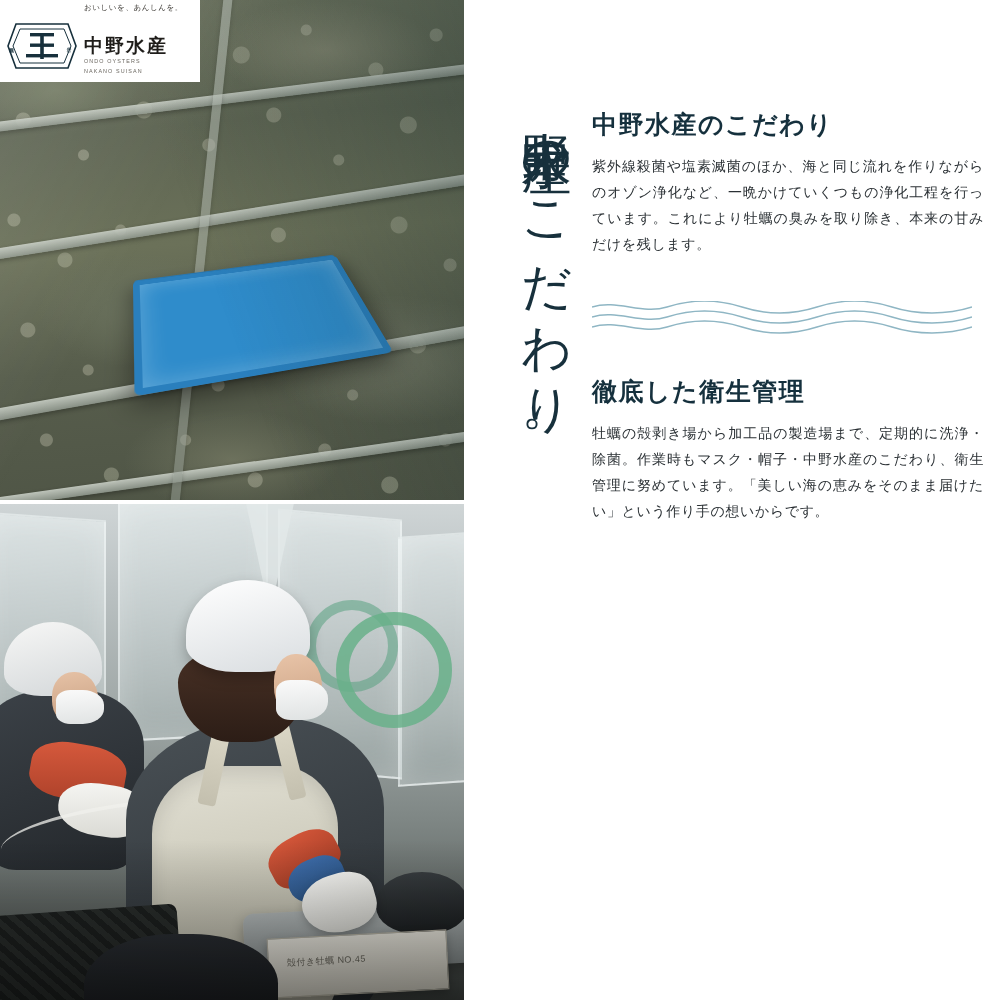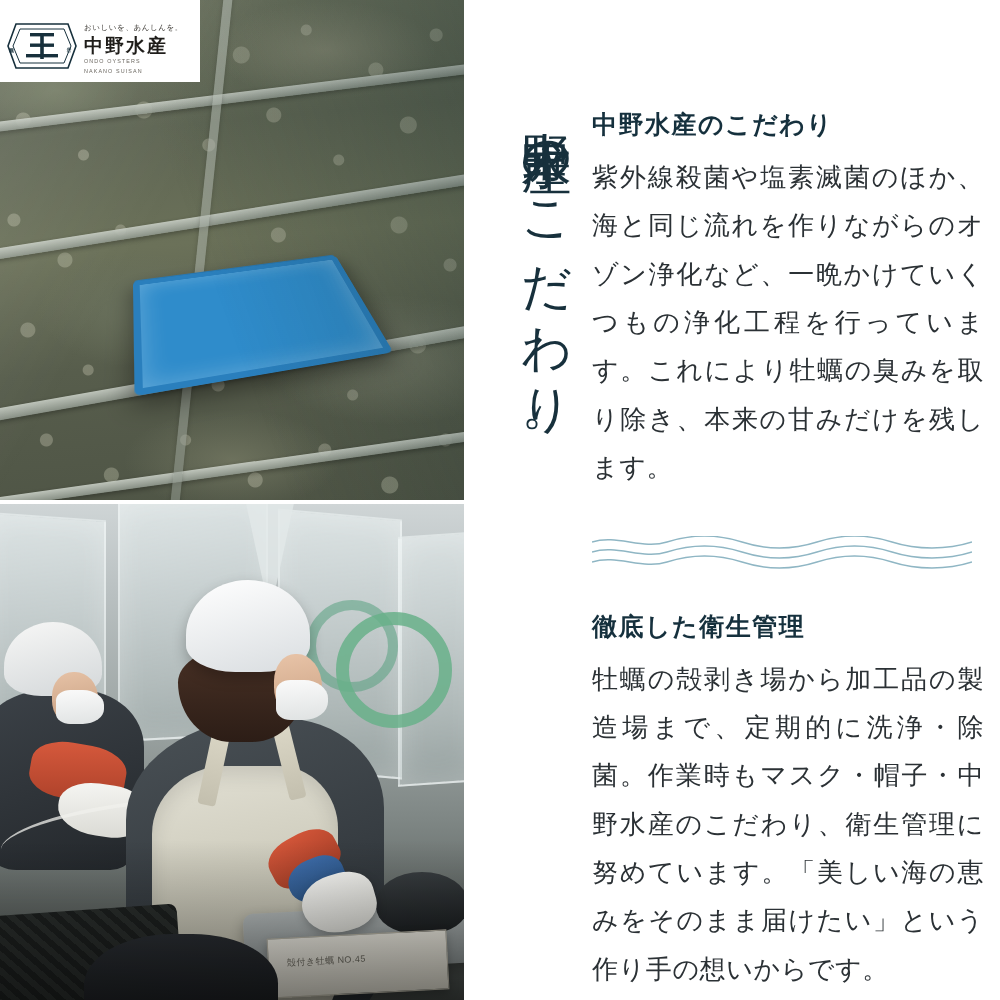--- a/index.html
+++ b/index.html
@@ -347,21 +347,21 @@
   }
   .logo-mark svg { display: block; }
   .logo-text { display: flex; flex-direction: column; justify-content: center; gap: 2px; }
   .logo-tagline {
     font-size: 7.5px; color: #3d3a35; letter-spacing: .6px;
     white-space: nowrap;
   }
   .logo-name {
     font-family: "DejaVu Serif", serif;
     font-size: 19px; font-weight: 700; color: #1f1d1a;
-    letter-spacing: 2px; line-height: 1.1;
+    letter-spacing: 2px; line-height: 1.1; margin-top: 20px;
   }
   .logo-roman {
     font-size: 5.4px; color: #6a665f; letter-spacing: 1.1px; line-height: 1.45;
   }
 
   
   .content {
     position: absolute;
     left: 464px; top: 0;
     width: 536px; height: 1000px;
@@ -388,21 +388,21 @@
   .sec-head {
     font-family: "DejaVu Serif", serif;
     font-size: 25px;
     font-weight: 700;
     color: #15303d;
     letter-spacing: 1.5px;
     margin-bottom: 12px;
   }
   .sec-body {
     font-family: "DejaVu Serif", serif;
-    font-size: 26px;
+    font-size: 14px;
     line-height: 1.86;
     letter-spacing: .6px;
     color: #2b3135;
     text-align: justify;
     text-justify: inter-character;
   }
   .wave-divider {
     margin: 44px 0 40px 0;
     width: 380px; height: 34px;
   }

